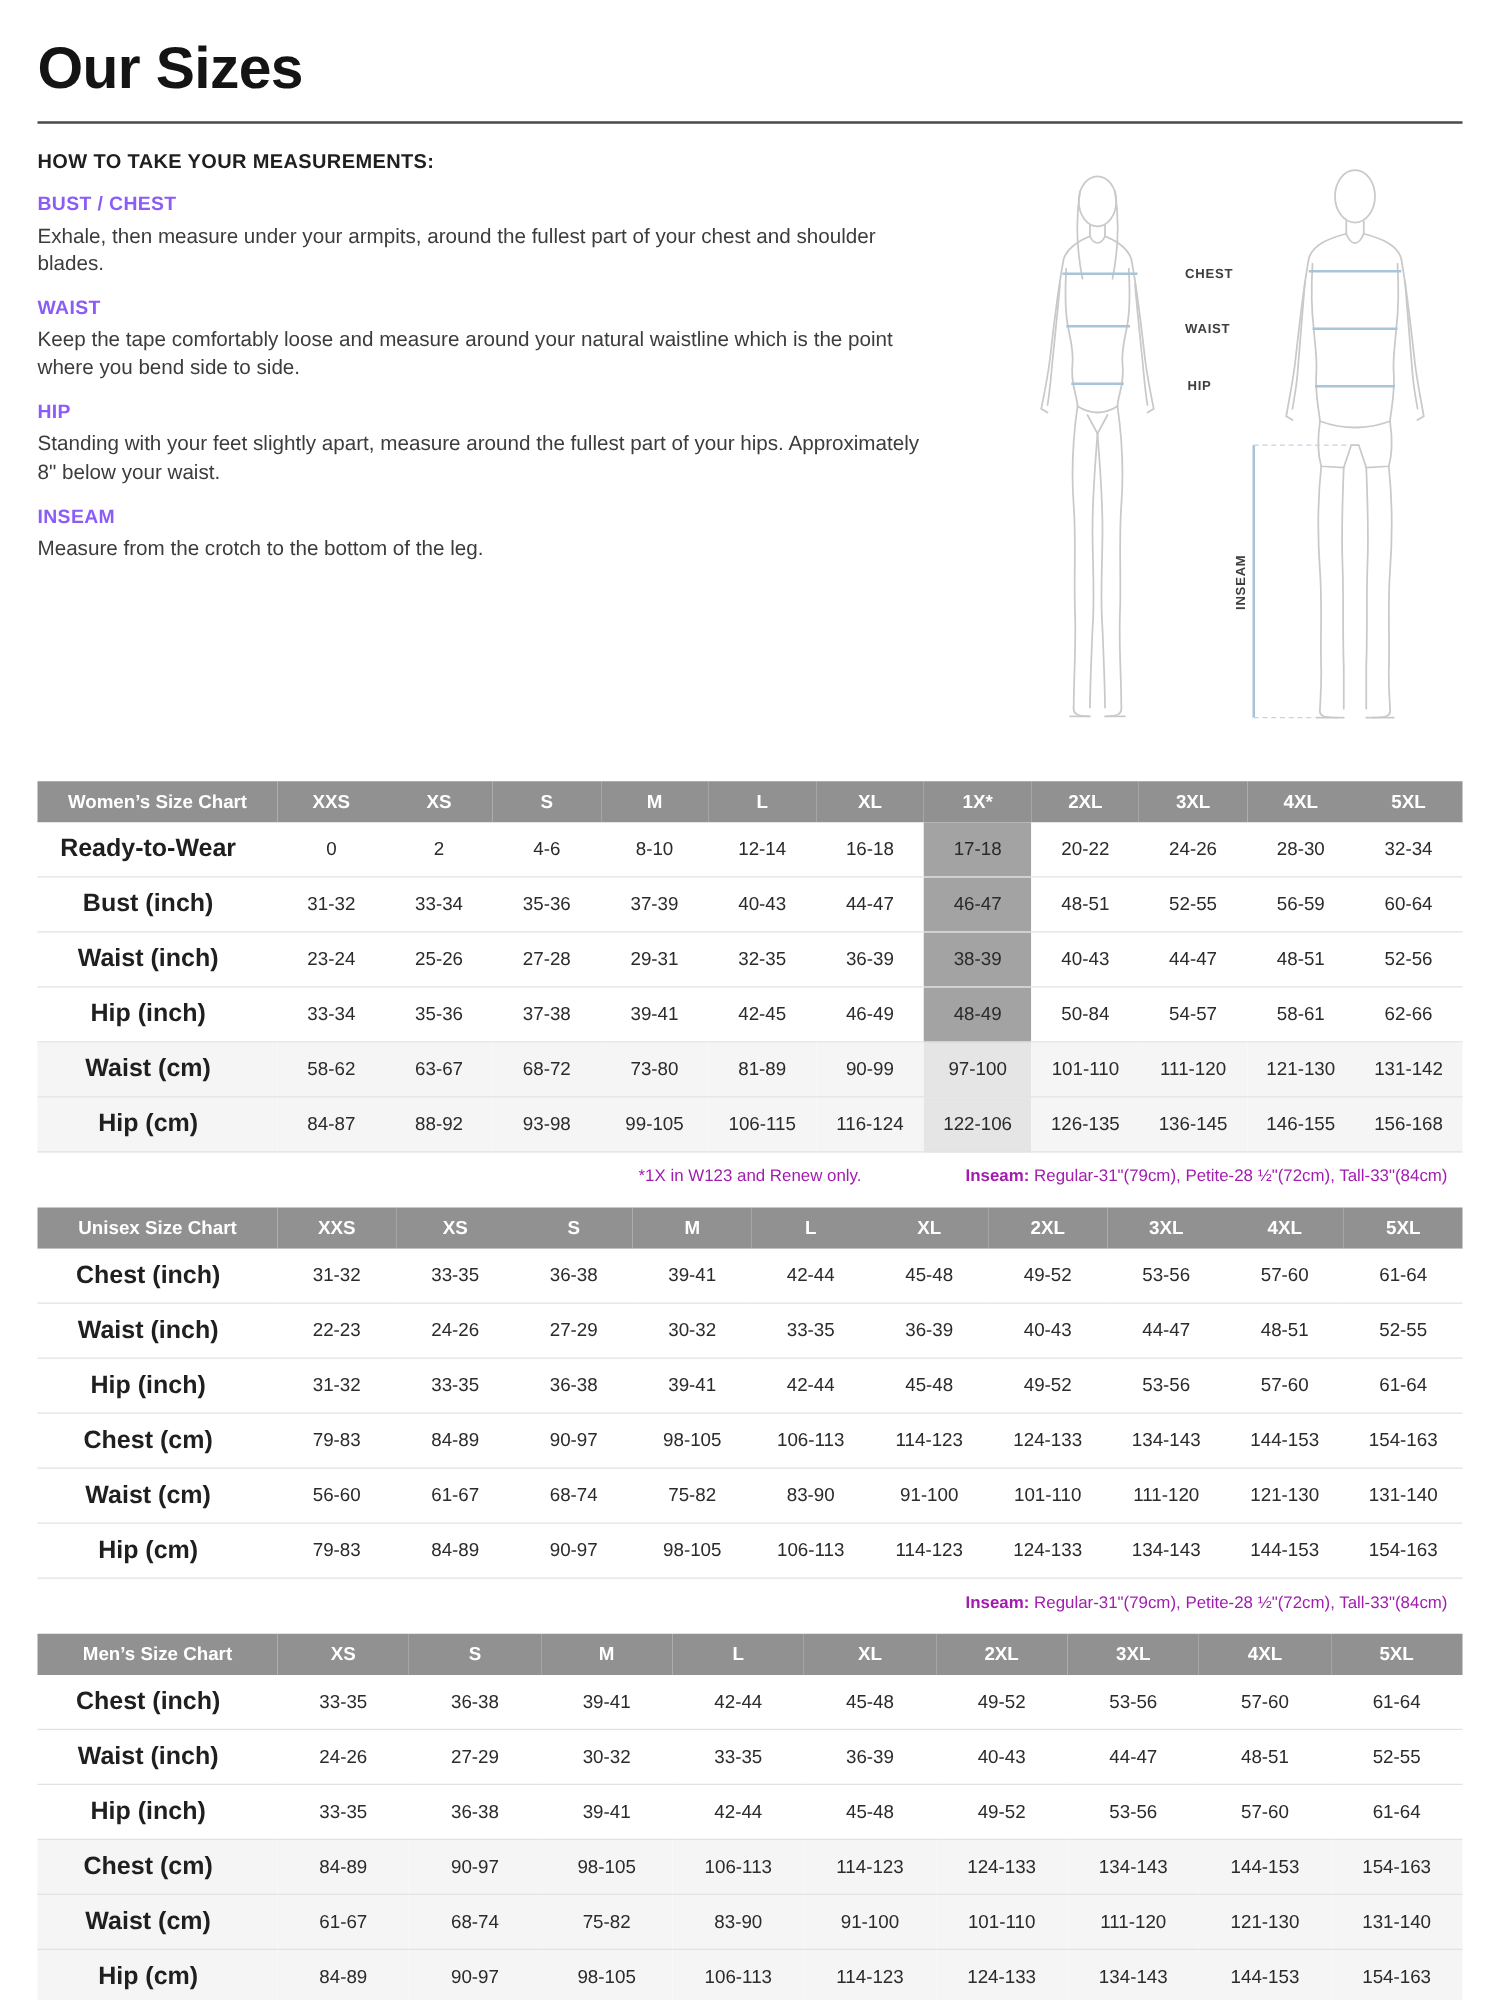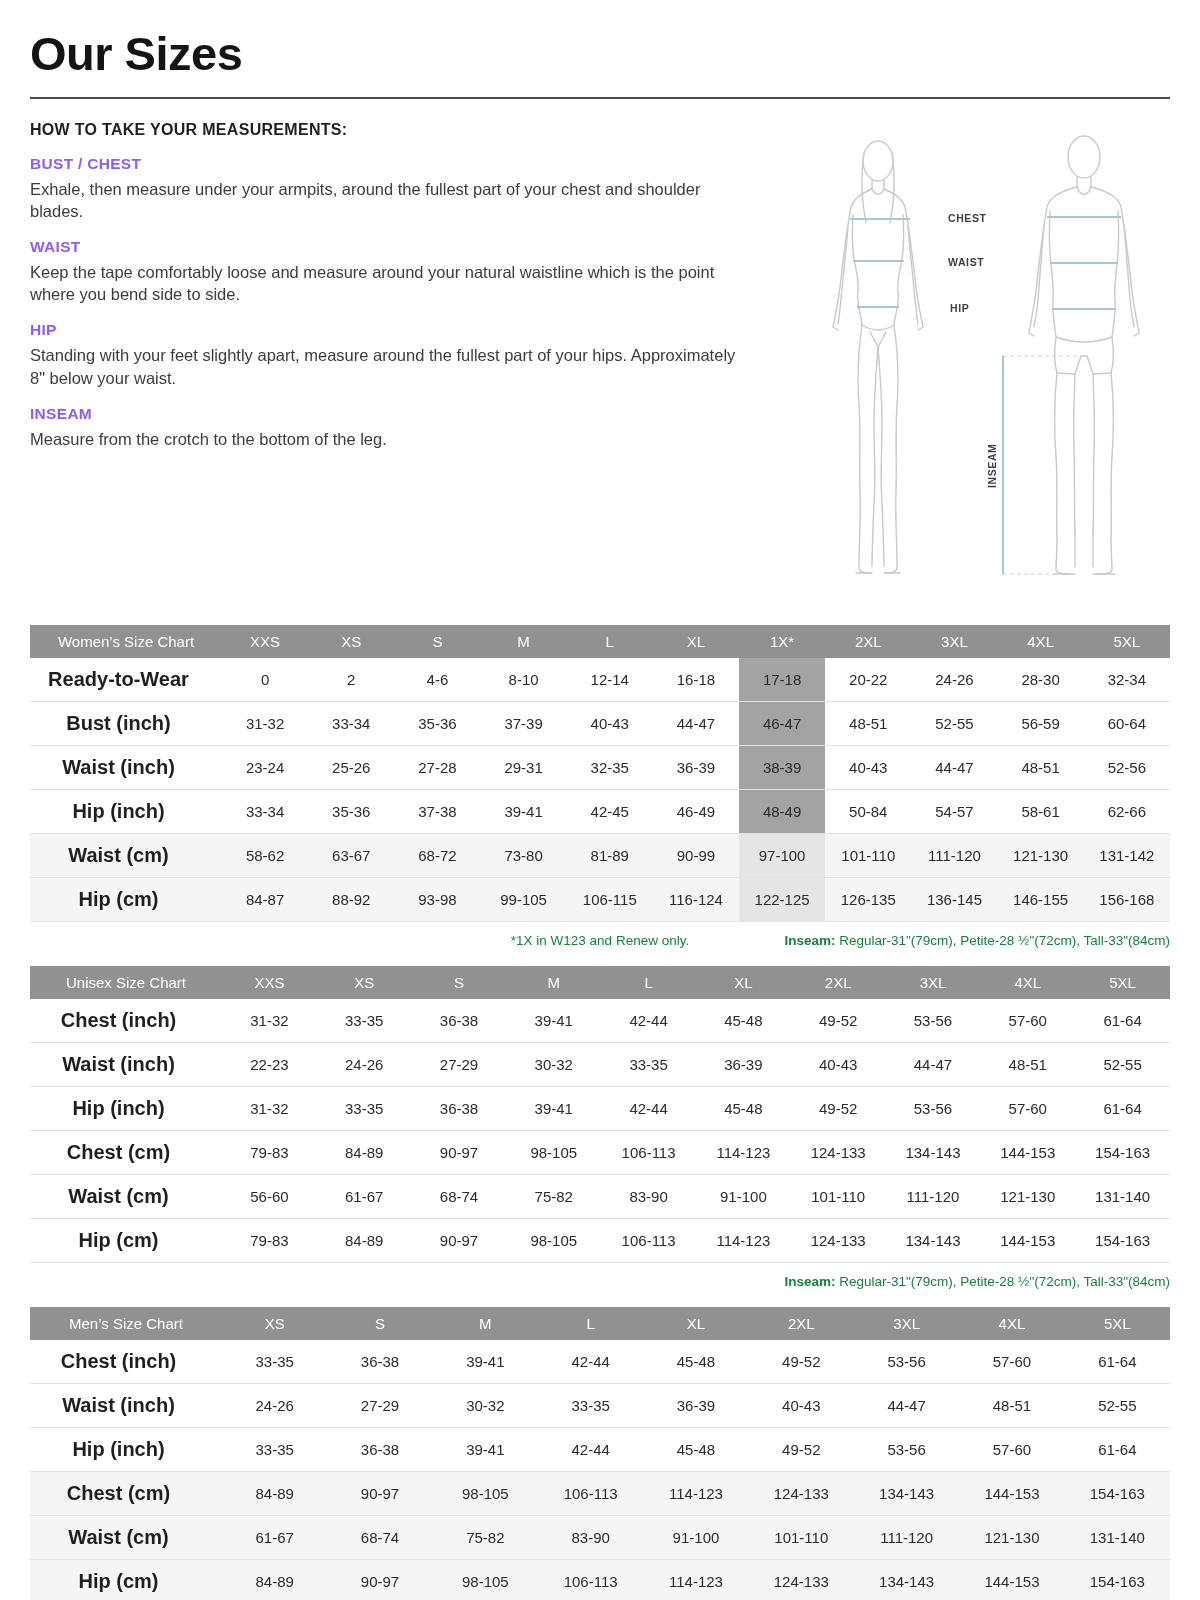--- a/index.html
+++ b/index.html
@@ -39,41 +39,41 @@
   }
   .figure-wrap { width: 372px; flex: 0 0 auto; }
 
   table.size-table {
     width: 100%; border-collapse: collapse; table-layout: fixed;
   }
   table.size-table.first { margin-top: 26px; }
   table.size-table.next { margin-top: 18px; }
   thead th {
     background: #919191; color: #ffffff;
-    font-size: 15px; font-weight: 400;
+    font-size: 15px; font-weight: 700;
     padding: 8px 3px; text-align: center;
   }
   tbody td {
     font-size: 15px; color: #2b2b2b;
     padding: 10px 3px; text-align: center;
     border-bottom: 1px solid #e2e2e2;
     background: #ffffff;
   }
   tbody td.row-label {
     font-weight: 700; font-size: 20px; color: #1f1f1f;
     padding-right: 18px;
   }
   tbody tr.shaded td { background: #f5f5f5; }
   tbody td.hl { background: #a3a3a3; }
   tbody tr.shaded td.hl { background: #e5e5e5; }
 
   .notes {
     display: grid; grid-template-columns: 1fr auto 1fr;
-    align-items: center; margin: 11px 0 6px;
-    font-size: 13.5px; color: #15803d;
+    align-items: center; margin: 11px 12px 6px;
+    font-size: 13.5px; color: #a21caf;
   }
   .notes .star { grid-column: 2; }
   .notes .inseam { grid-column: 3; justify-self: end; }
   .notes.single { grid-template-columns: 1fr; }
   .notes.single .inseam { grid-column: 1; justify-self: end; }
   .notes b { font-weight: 700; }
 </style>
 </head>
 <body>
 
@@ -276,21 +276,21 @@
           <td>131-142</td>
         </tr>
         <tr class="shaded">
           <td class="row-label">Hip (cm)</td>
           <td>84-87</td>
           <td>88-92</td>
           <td>93-98</td>
           <td>99-105</td>
           <td>106-115</td>
           <td>116-124</td>
-          <td class="hl">122-125</td>
+          <td class="hl">122-106</td>
           <td>126-135</td>
           <td>136-145</td>
           <td>146-155</td>
           <td>156-168</td>
         </tr>
       </tbody>
   </table>
   <div class="notes">
     <span class="star">*1X in W123 and Renew only.</span>
     <span class="inseam"><b>Inseam:</b><span> Regular-31"(79cm), Petite-28 ½"(72cm), Tall-33"(84cm)</span></span>

